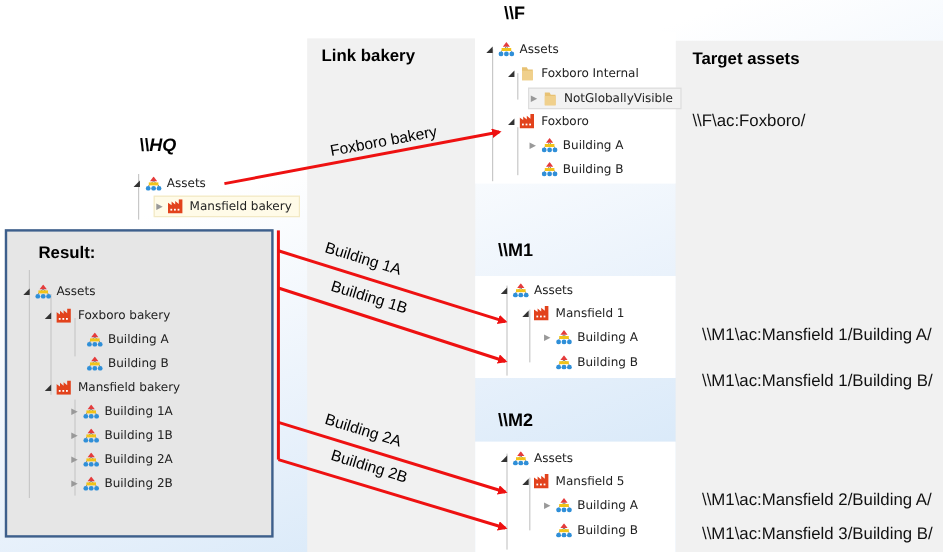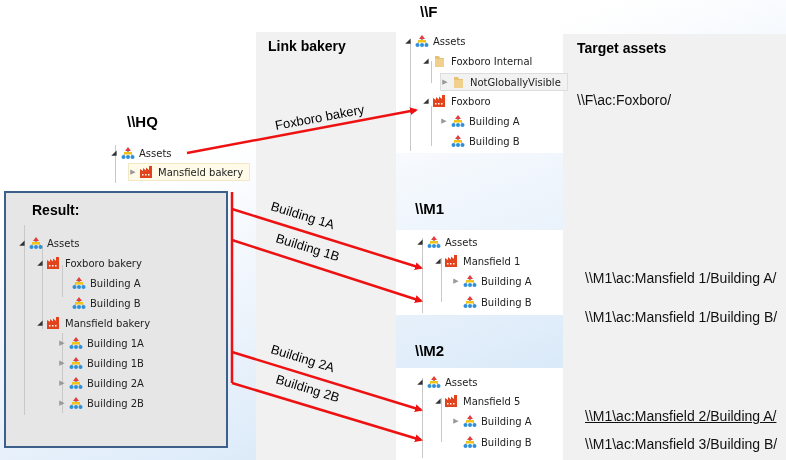--- a/index.html
+++ b/index.html
@@ -36,21 +36,21 @@
   .link-label { font-family:"Liberation Sans", sans-serif; font-size:13px; fill:#000; }
 </style>
 </head>
 <body>
 
 <div class="col-bg col-link"></div>
 <div class="col-bg col-target"></div>
 <div class="col-heading" style="left:268px;top:38px;">Link bakery</div>
 <div class="col-heading" style="left:577px;top:40px;">Target assets</div>
 
-<div class="server-label" style="left:127px;top:113px;">\\HQ</div>
+<div class="server-label" style="left:116px;top:113px;font-style:italic;">\\HQ</div>
 <div class="server-label" style="left:420px;top:3px;">\\F</div>
 <div class="server-label" style="left:415px;top:228px;transform:translateY(-28px);">\\M1</div>
 <div class="server-label" style="left:415px;top:342px;">\\M2</div>
 
 <svg width="0" height="0" style="position:absolute">
   <defs>
     <g id="asset-ic">
       <polygon points="7,0 10,4 4,4" fill="#e53b3b"></polygon>
       <line x1="7" y1="4" x2="2.5" y2="8" stroke="#777" stroke-width="0.8"></line>
       <line x1="7" y1="4" x2="11.5" y2="8" stroke="#777" stroke-width="0.8"></line>
@@ -203,21 +203,21 @@
             <use href="#asset-ic"></use>
           </svg></span>
       <span>Building B</span>
     </div>
   </div>
 </div>
 
 <div class="target-text" style="left:577px;top:92px;">\\F\ac:Foxboro/</div>
 <div class="target-text" style="left:585px;top:270px;">\\M1\ac:Mansfield 1/Building A/</div>
 <div class="target-text" style="left:585px;top:309px;">\\M1\ac:Mansfield 1/Building B/</div>
-<div class="target-text" style="left:585px;top:408px;text-decoration:underline;">\\M1\ac:Mansfield 2/Building A/</div>
+<div class="target-text" style="left:585px;top:408px;">\\M1\ac:Mansfield 2/Building A/</div>
 <div class="target-text" style="left:585px;top:436px;">\\M1\ac:Mansfield 3/Building B/</div>
 
 <div class="result-box">
   <div style="position:absolute;left:26px;top:9px;font-family:'Liberation Sans',sans-serif;font-weight:bold;font-size:14px;color:#000;">Result:</div>
   <div class="tree" style="left:12px;top:40px;">
     <div class="vline" style="left:6px;top:-8px;height:190px;"></div>
     <div class="vline" style="left:24px;top:12px;height:84px;"></div>
     <div class="vline" style="left:44px;top:32px;height:32px;"></div>
     <div class="vline" style="left:44px;top:100px;height:80px;"></div>
     <div class="node" style="left:0;top:2px;">

